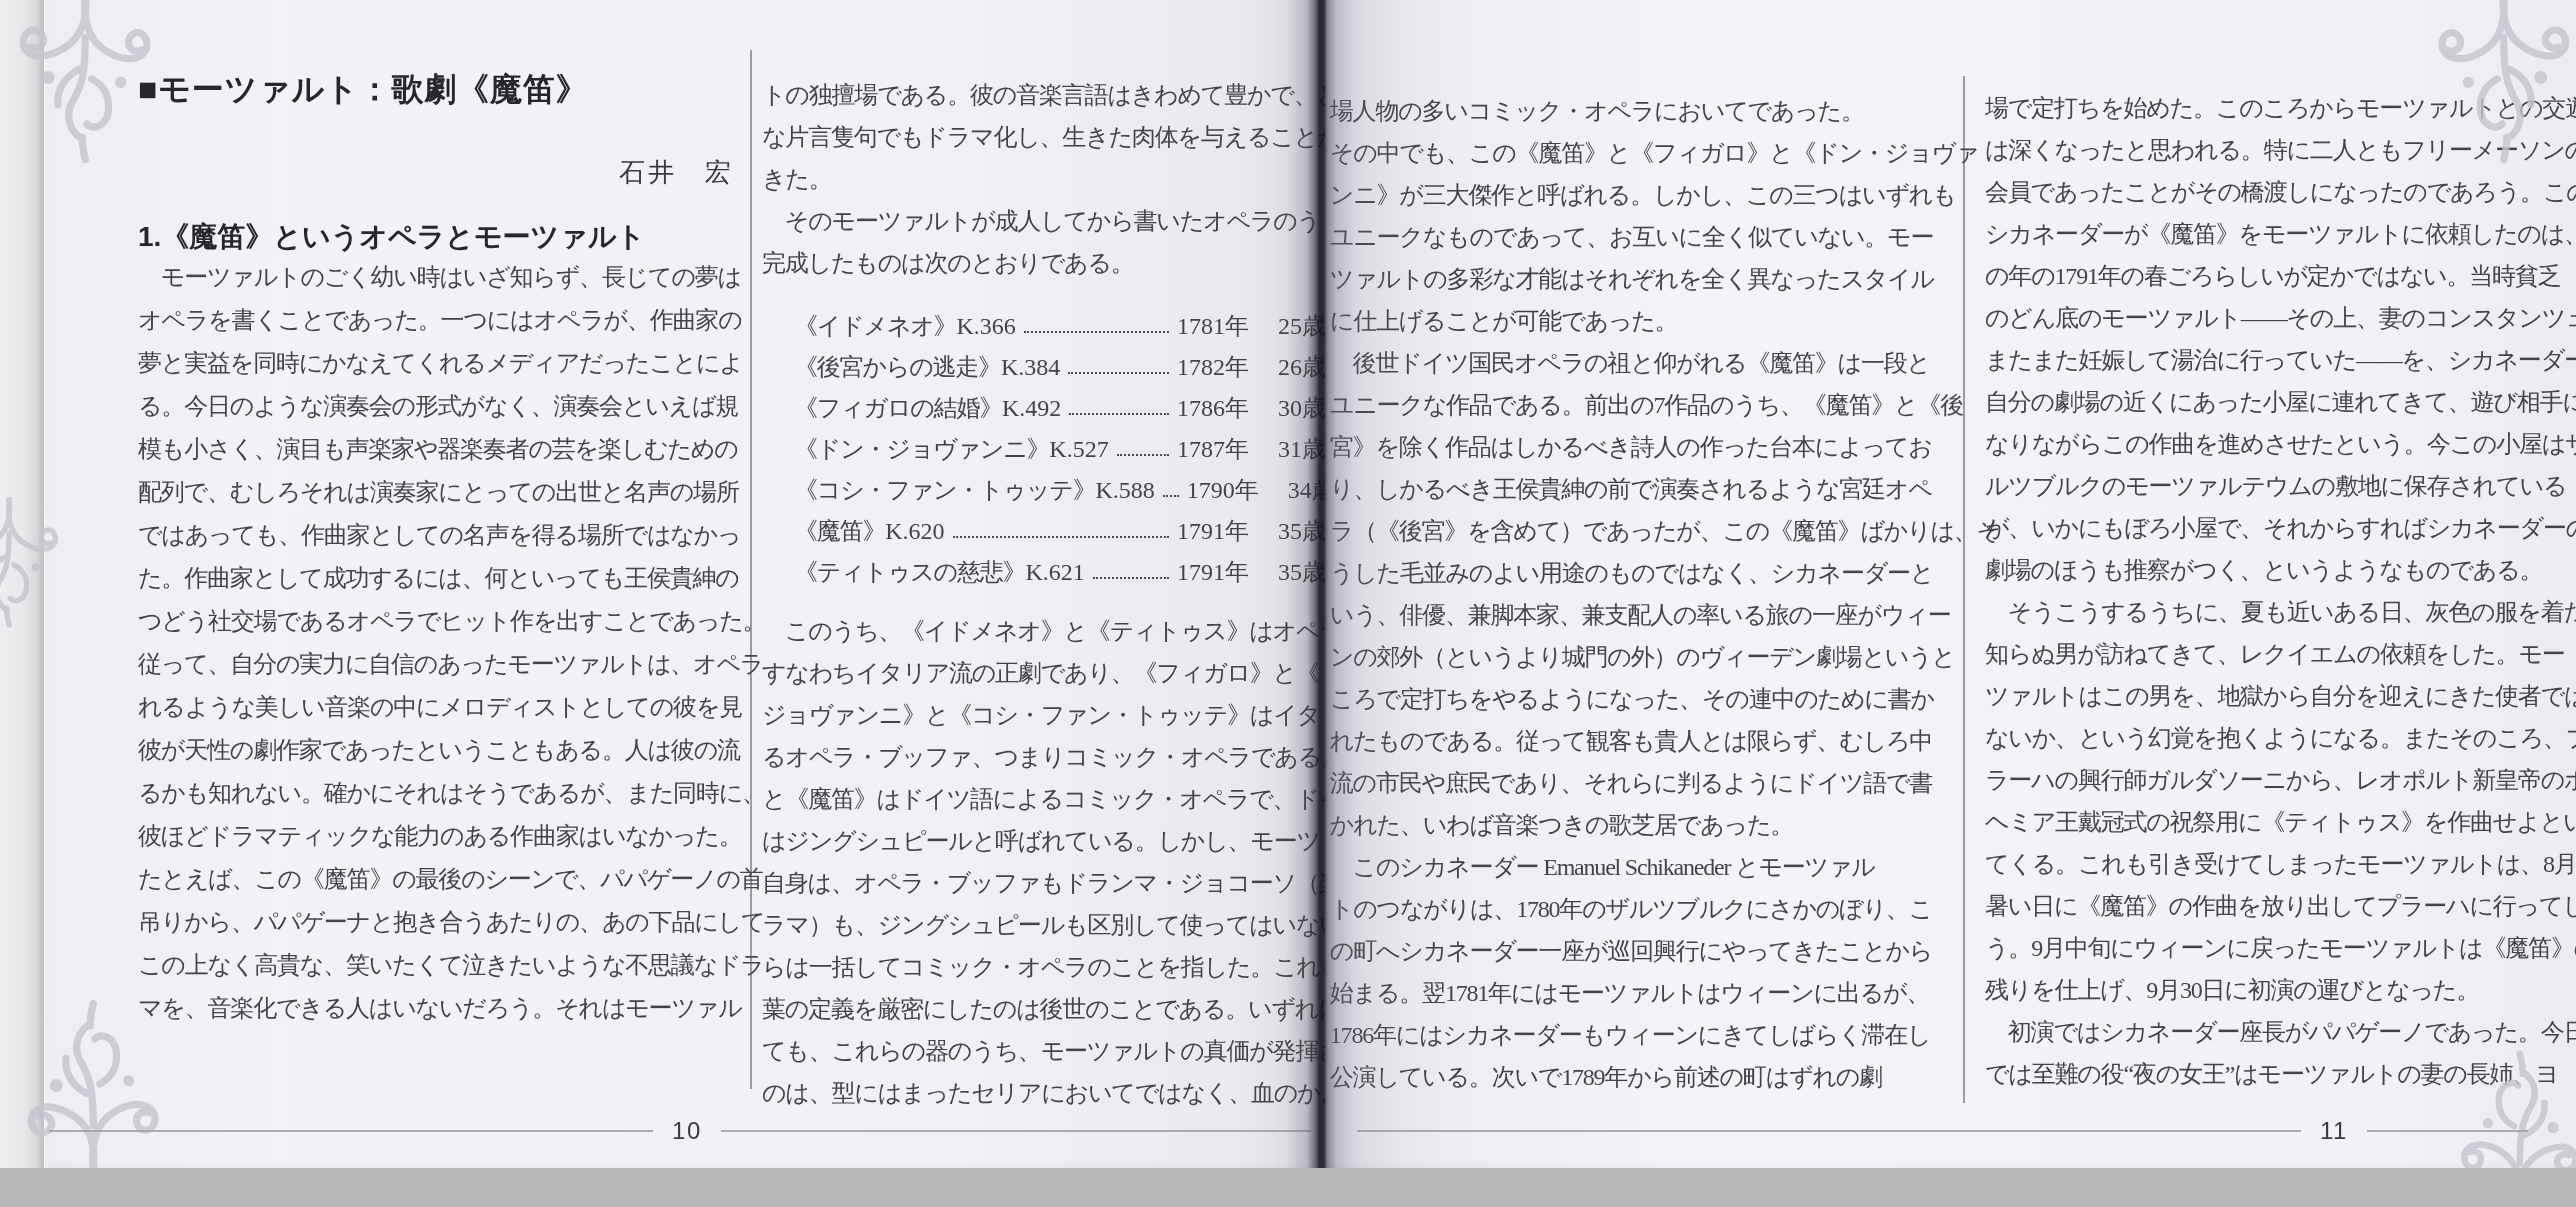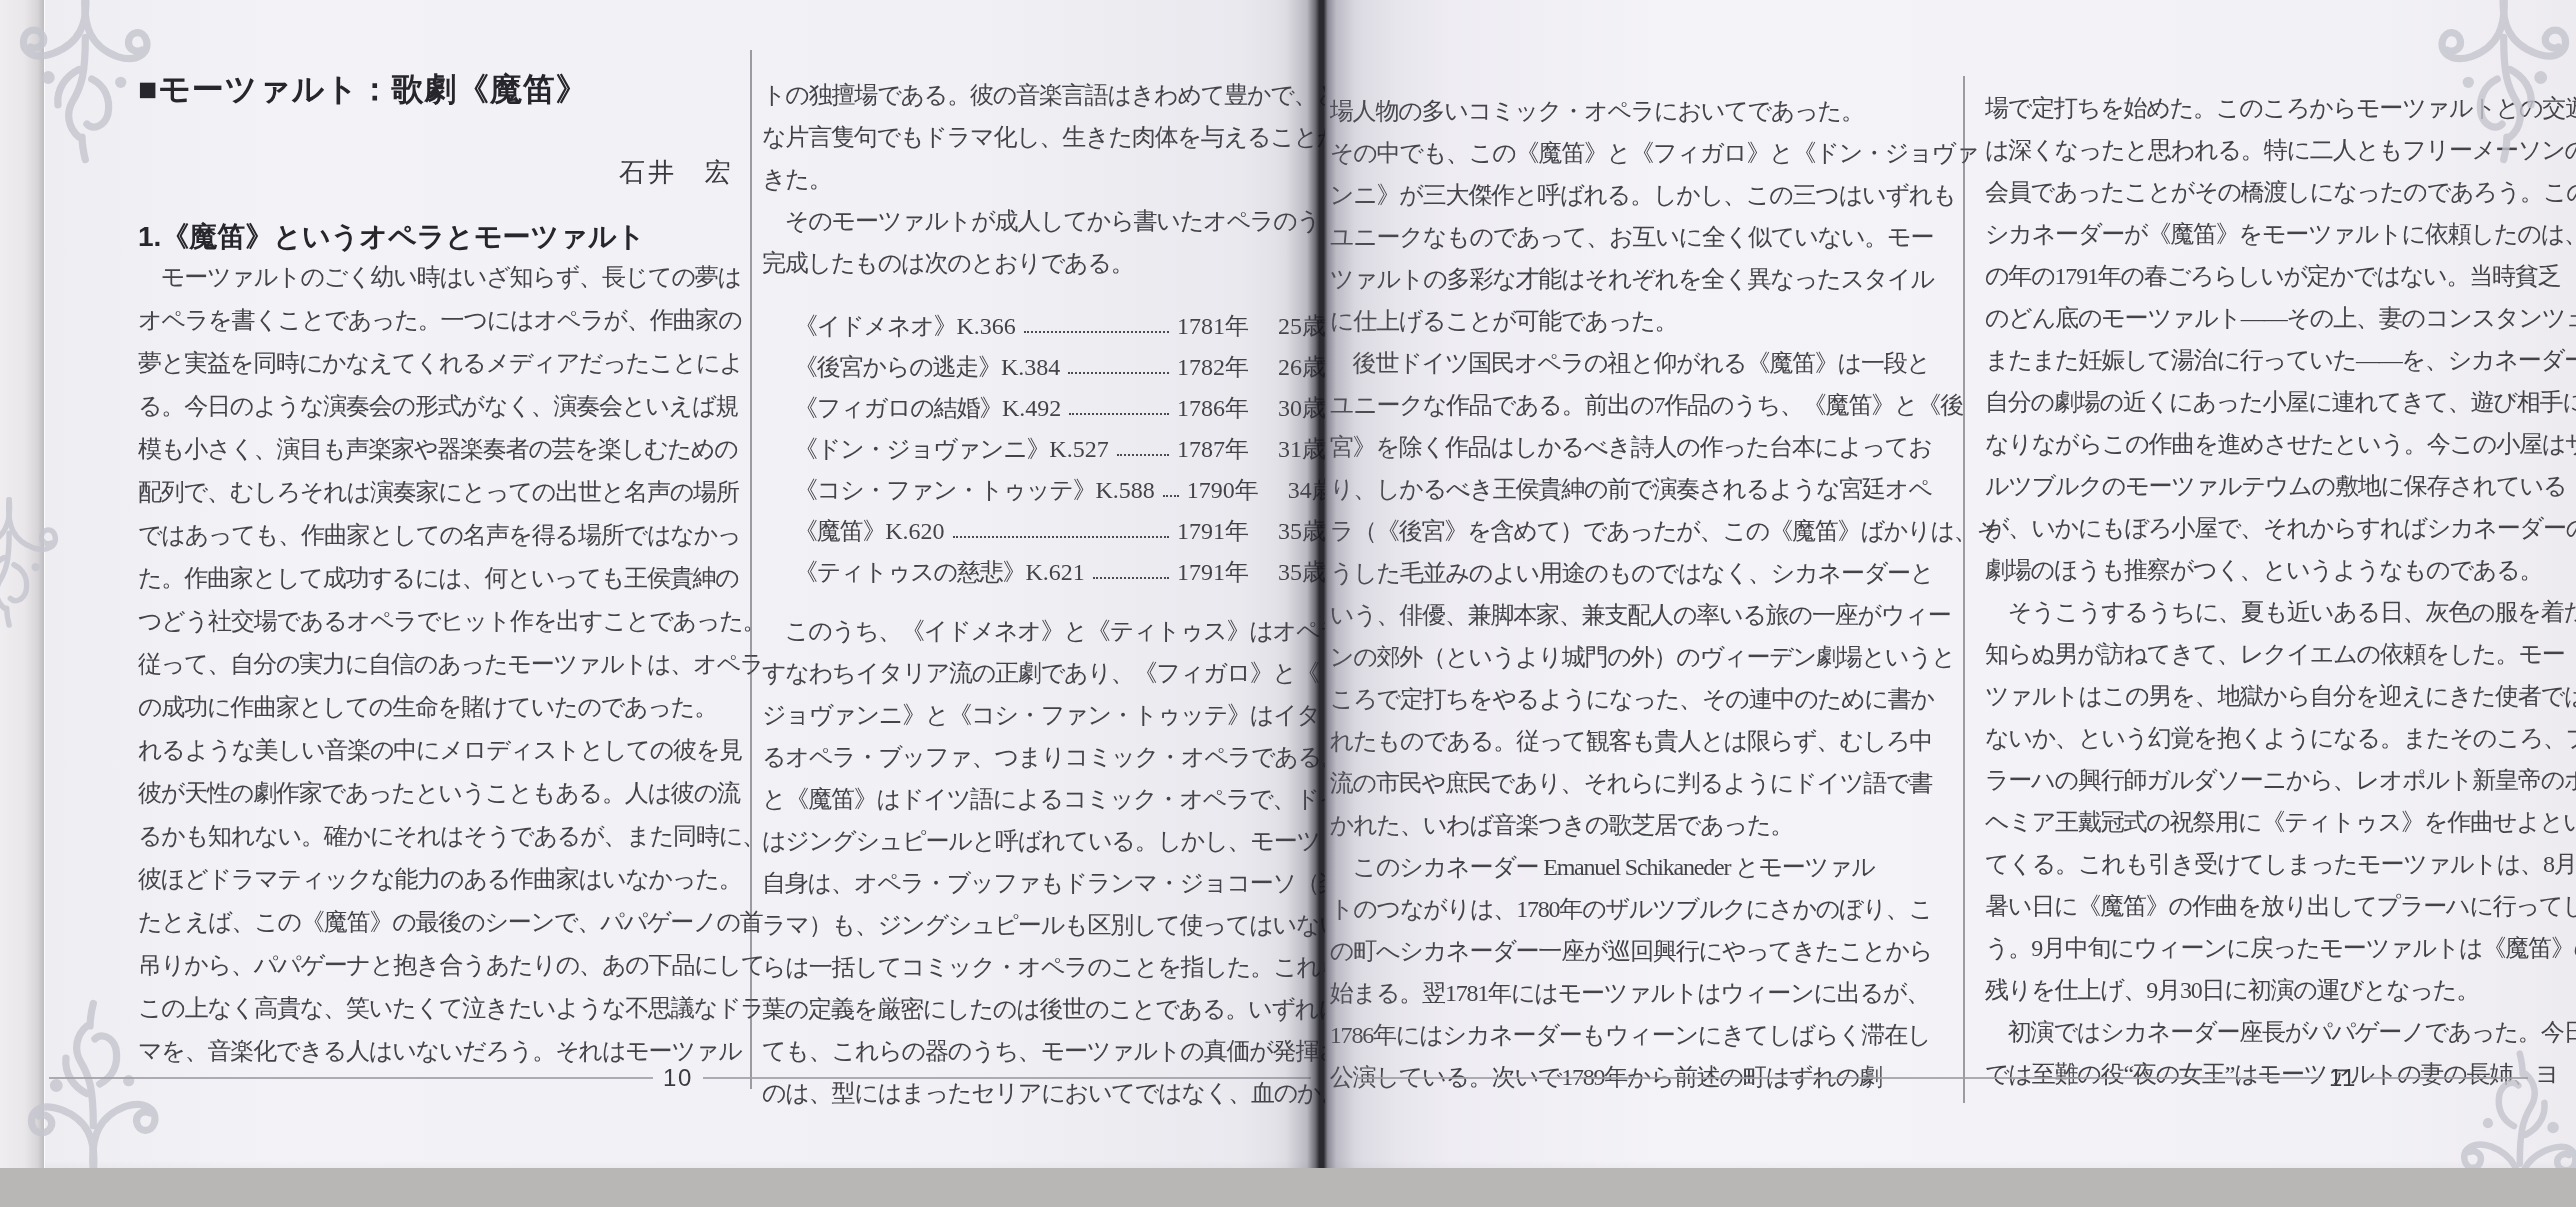--- a/index.html
+++ b/index.html
@@ -52,21 +52,21 @@
   .op-k{flex:0 0 auto;font-family:"Liberation Serif",serif;letter-spacing:0;}
   .op-leader{flex:1 1 auto;border-bottom:2.4px dotted #4c4b52;margin:0 8px;align-self:flex-end;
              transform:translateY(-13px);min-width:16px;}
   .op-year{flex:0 0 auto;letter-spacing:0;}
   .op-age{flex:0 0 37px;margin-left:29px;overflow:visible;letter-spacing:0;}
   
   .rule-v{position:absolute;width:1.6px;background:#55545c;opacity:.55;}
   .rule-l{left:705px;top:50px;height:1039px;}
   .rule-r{left:638px;top:76px;height:1027px;}
   
-  .pagefoot{position:absolute;top:1064px;display:flex;align-items:center;gap:10px;z-index:20;}
+  .pagefoot{position:absolute;top:1117px;display:flex;align-items:center;gap:19px;z-index:20;}
   .pf-left{left:4px;right:14.5px;}
   .pf-right{left:32px;right:48px;}
   .pf-line{height:1.6px;background:#a09ea6;opacity:.85;}
   .pf-left .pf-line.seg1{flex:0 0 604px;} .pf-left .pf-line.seg2{flex:1;}
   .pf-right .pf-line.seg1{flex:1;} .pf-right .pf-line.seg2{flex:0 0 161px;}
   .pf-num{font-family:"Liberation Sans",sans-serif;font-size:24px;color:#3a3a40;letter-spacing:1.6px;}
   
   .orn{position:absolute;z-index:5;opacity:.8;}
 </style>
 </head>
@@ -85,21 +85,20 @@
         <div class="tline">　モーツァルトのごく幼い時はいざ知らず、長じての夢は</div>
         <div class="tline">オペラを書くことであった。一つにはオペラが、作曲家の</div>
         <div class="tline">夢と実益を同時にかなえてくれるメディアだったことによ</div>
         <div class="tline">る。今日のような演奏会の形式がなく、演奏会といえば規</div>
         <div class="tline">模も小さく、演目も声楽家や器楽奏者の芸を楽しむための</div>
         <div class="tline">配列で、むしろそれは演奏家にとっての出世と名声の場所</div>
         <div class="tline">ではあっても、作曲家としての名声を得る場所ではなかっ</div>
         <div class="tline">た。作曲家として成功するには、何といっても王侯貴紳の</div>
         <div class="tline">つどう社交場であるオペラでヒット作を出すことであった。</div>
         <div class="tline">従って、自分の実力に自信のあったモーツァルトは、オペラ</div>
-        <div class="tline">の成功に作曲家としての生命を賭けていたのであった。</div>
         <div class="tline">れるような美しい音楽の中にメロディストとしての彼を見</div>
         <div class="tline">彼が天性の劇作家であったということもある。人は彼の流</div>
         <div class="tline">るかも知れない。確かにそれはそうであるが、また同時に、</div>
         <div class="tline">彼ほどドラマティックな能力のある作曲家はいなかった。</div>
         <div class="tline">たとえば、この《魔笛》の最後のシーンで、パパゲーノの首</div>
         <div class="tline">吊りから、パパゲーナと抱き合うあたりの、あの下品にして</div>
         <div class="tline">この上なく高貴な、笑いたくて泣きたいような不思議なドラ</div>
         <div class="tline">マを、音楽化できる人はいないだろう。それはモーツァル</div>
       </div>
 

